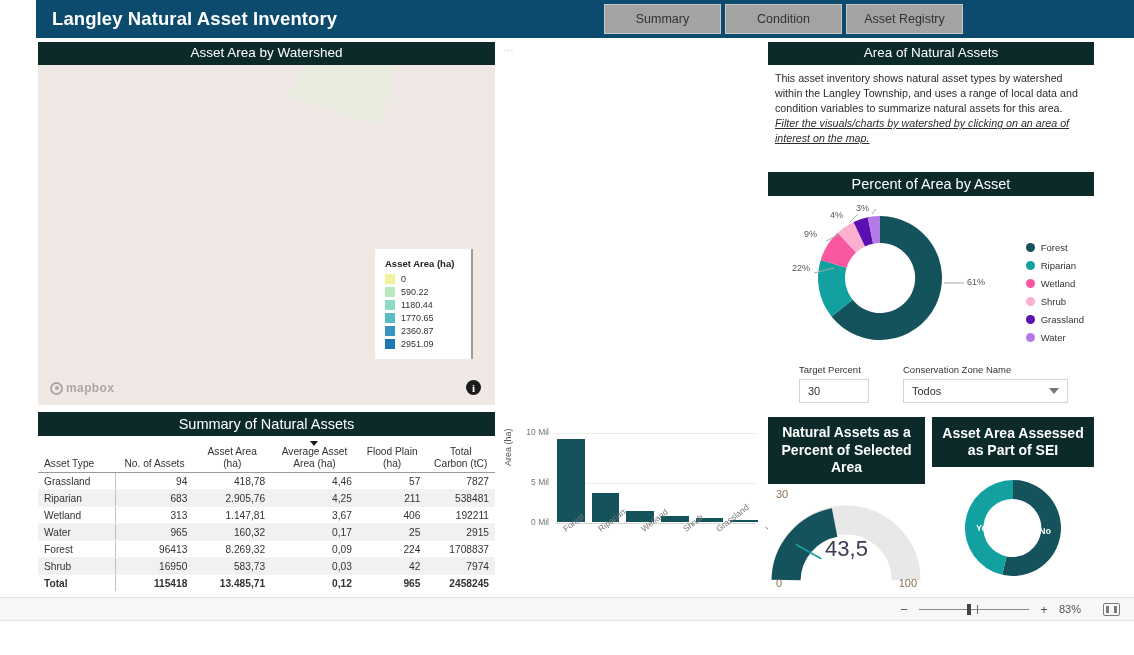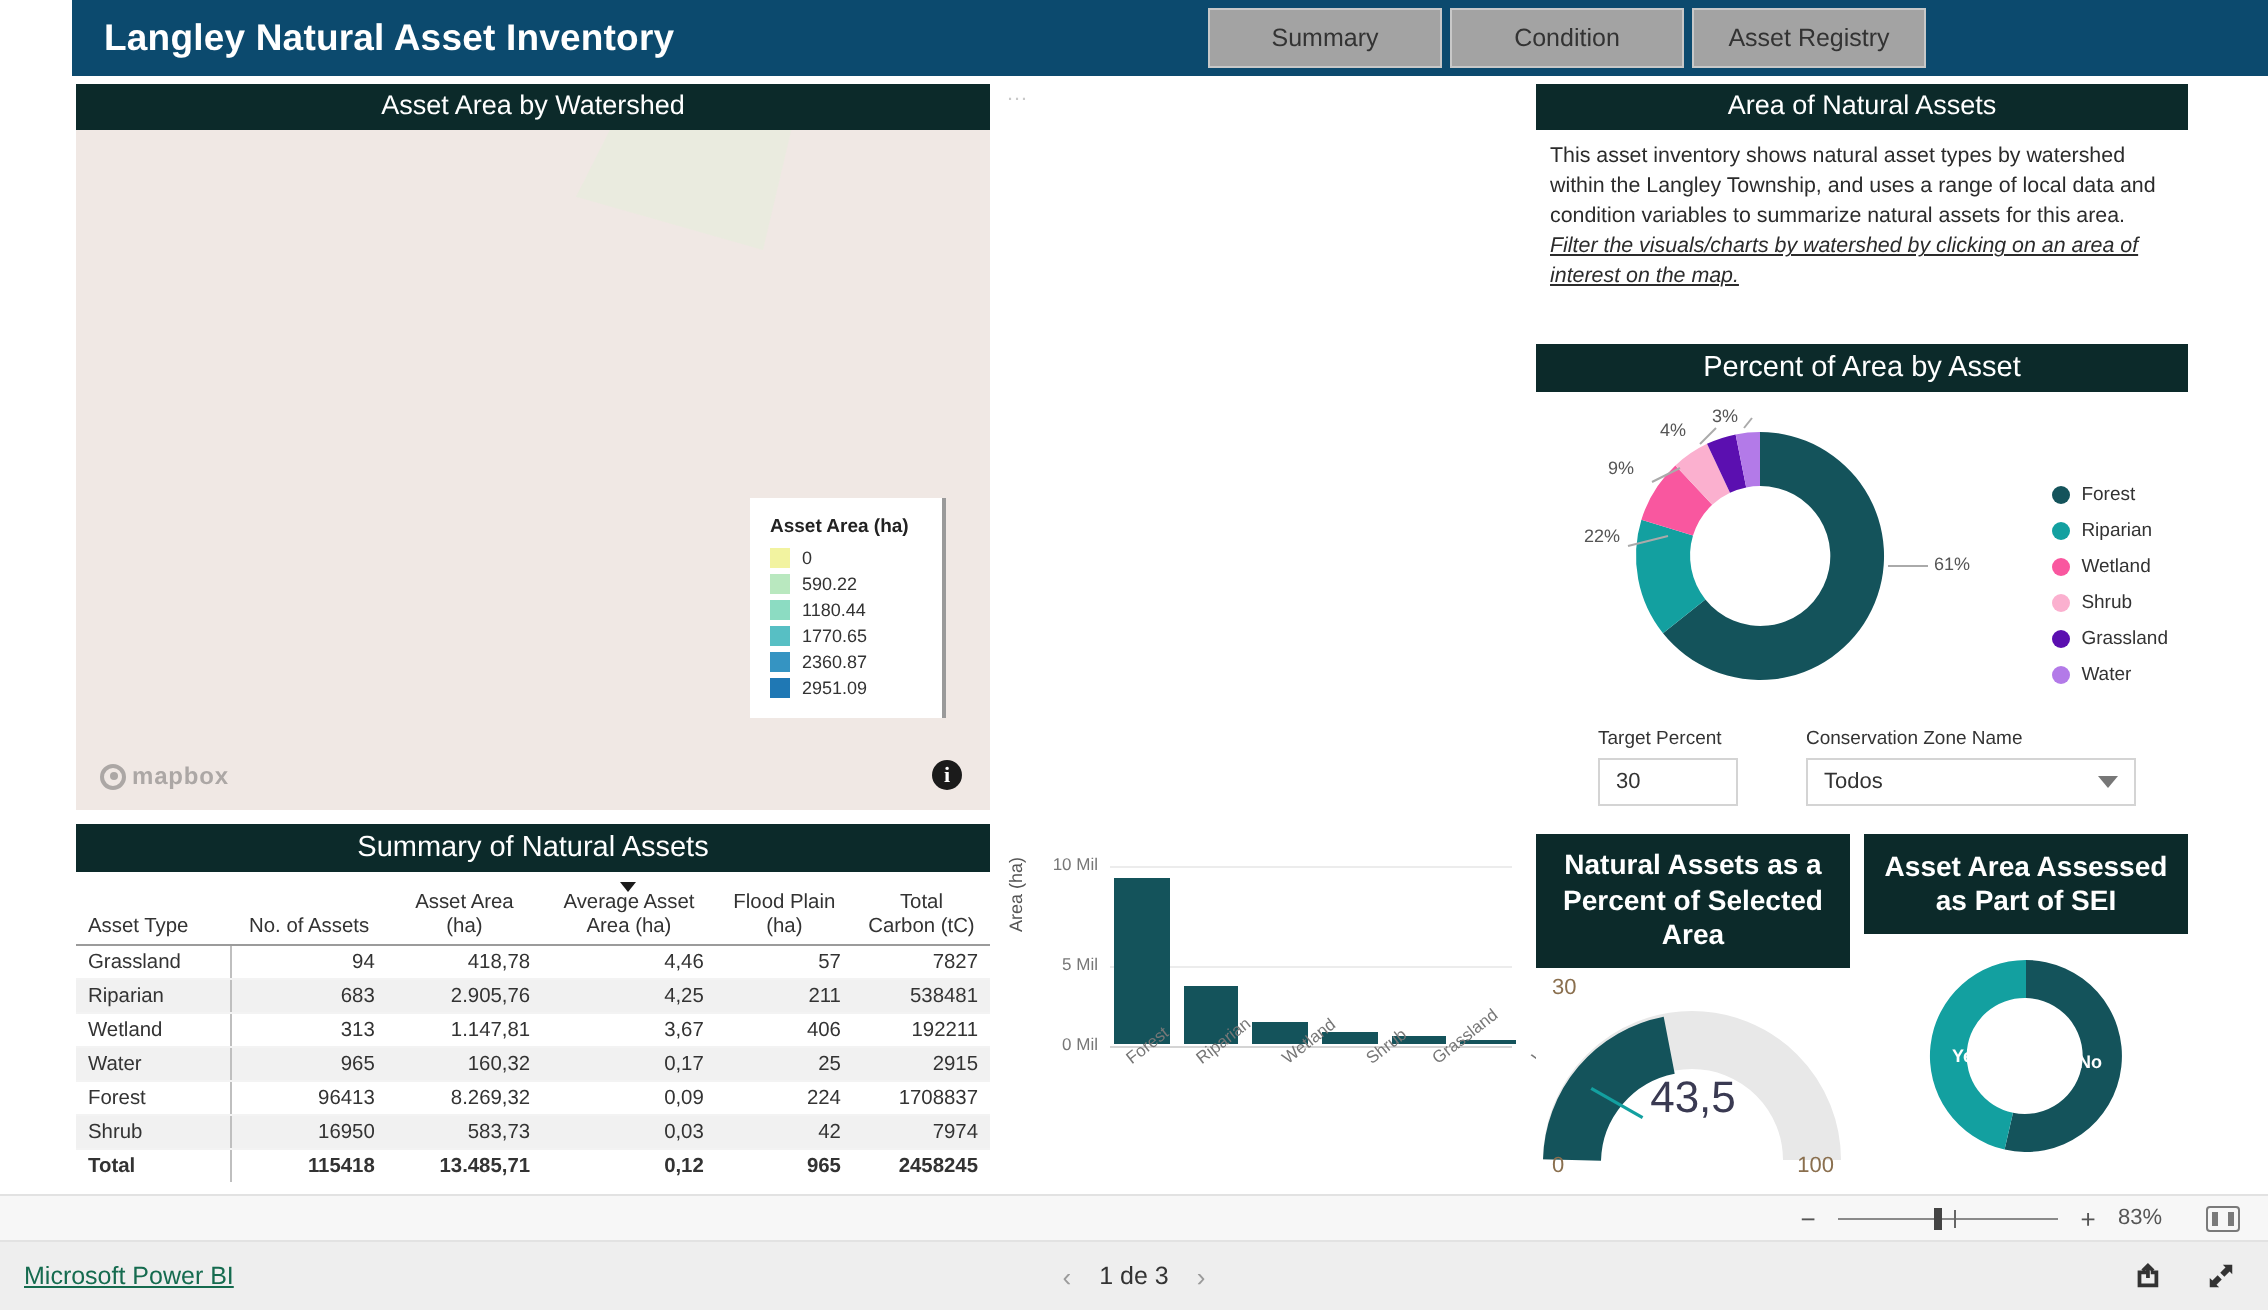--- a/index.html
+++ b/index.html
@@ -504,32 +504,14 @@
     <span class="zm-minus">−</span>
     <div class="zm-track">
       <div class="zm-thumb"></div>
       <div class="zm-notch"></div>
     </div>
     <span class="zm-plus">+</span>
     <span class="zm-pct">83%</span>
     <span class="fit-icon"></span>
   </div>
 
-  <div class="footer">
-    <span class="pbi-link">Microsoft Power BI</span>
-    <div class="pager">
-      <span class="pager-arrow">‹</span>
-      <span class="pager-text">1 de 3</span>
-      <span class="pager-arrow">›</span>
-    </div>
-    <div class="footer-icons">
-      <svg class="f-icon" viewBox="0 0 16 16">
-        <path d="M3 14 L3 5 L8 5 L8 7 L5 7 L5 12 L12 12 L12 7 L10 7 L10 5 L14 5 L14 14 Z" fill="#333"></path>
-        <path d="M8.5 1 L12 4.5 L10.6 5.9 L9.5 4.8 L9.5 9 L7.5 9 L7.5 4.8 L6.4 5.9 L5 4.5 Z" fill="#333"></path>
-      </svg>
-      <svg class="f-icon" viewBox="0 0 16 16">
-        <path d="M9 2 L14 2 L14 7 L12.6 5.6 L9.8 8.4 L7.6 6.2 L10.4 3.4 Z" fill="#333"></path>
-        <path d="M7 14 L2 14 L2 9 L3.4 10.4 L6.2 7.6 L8.4 9.8 L5.6 12.6 Z" fill="#333"></path>
-      </svg>
-    </div>
-  </div>
 
 </div>
 
 </body></html>

